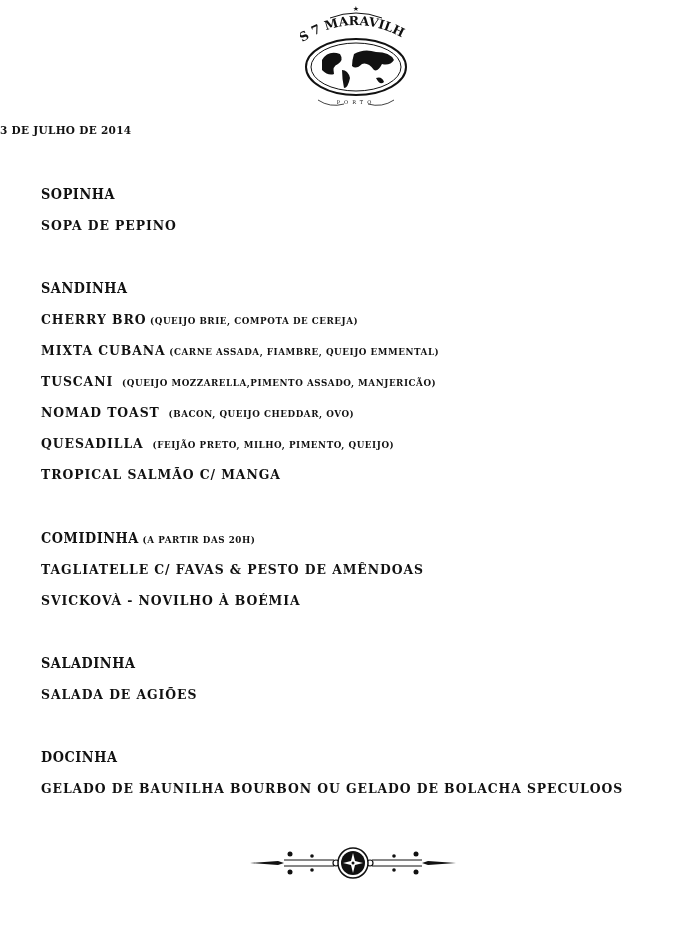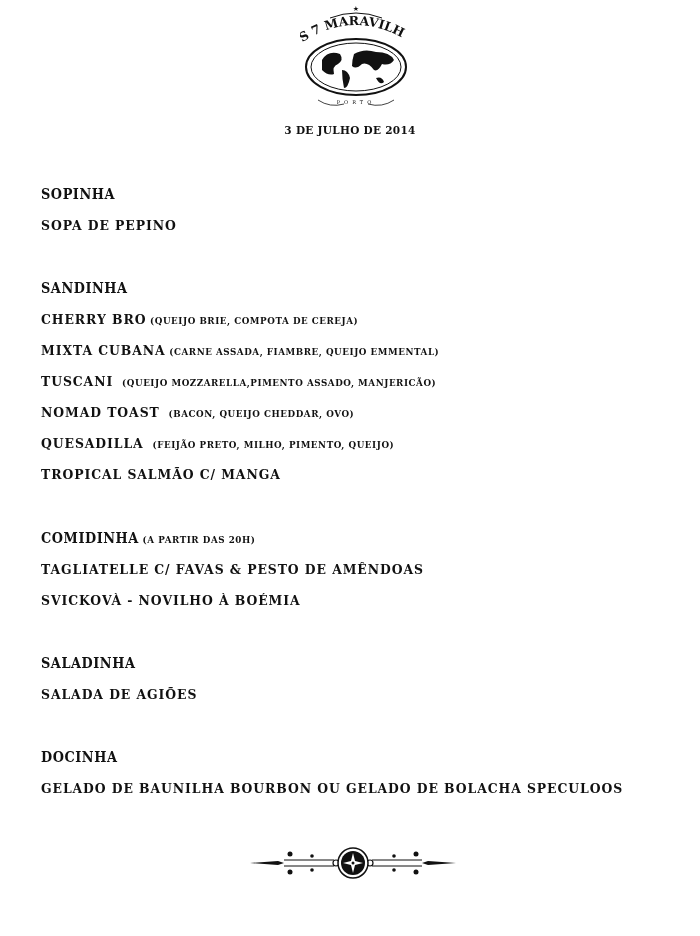--- a/index.html
+++ b/index.html
@@ -1,19 +1,19 @@
 <!DOCTYPE html>
 <html><head>
 <meta charset="utf-8">
 <style>
   html,body{margin:0;padding:0;background:#ffffff;}
   body{width:700px;height:936px;position:relative;overflow:hidden;
        font-family:"DejaVu Serif","Liberation Serif",serif;color:#111;}
   .logo{position:absolute;left:300px;top:4px;width:112px;height:108px;}
-  .date{position:absolute;left:0;width:700px;top:124px;text-align:center;
+  .date{position:absolute;left:0;width:700px;top:124px;
         font-size:10.5px;font-weight:bold;letter-spacing:0.3px;}
   .row{position:absolute;left:41px;white-space:nowrap;font-weight:bold;
        letter-spacing:1px;font-size:13.5px;transform:scaleX(0.92);transform-origin:left center;}
   .head{font-size:14px;letter-spacing:0.6px;}
   .sub{font-size:9.5px;letter-spacing:0.6px;margin-left:4px;}
   .divider{position:absolute;left:250px;top:845px;width:206px;height:36px;}
 </style>
 </head>
 <body>
 

